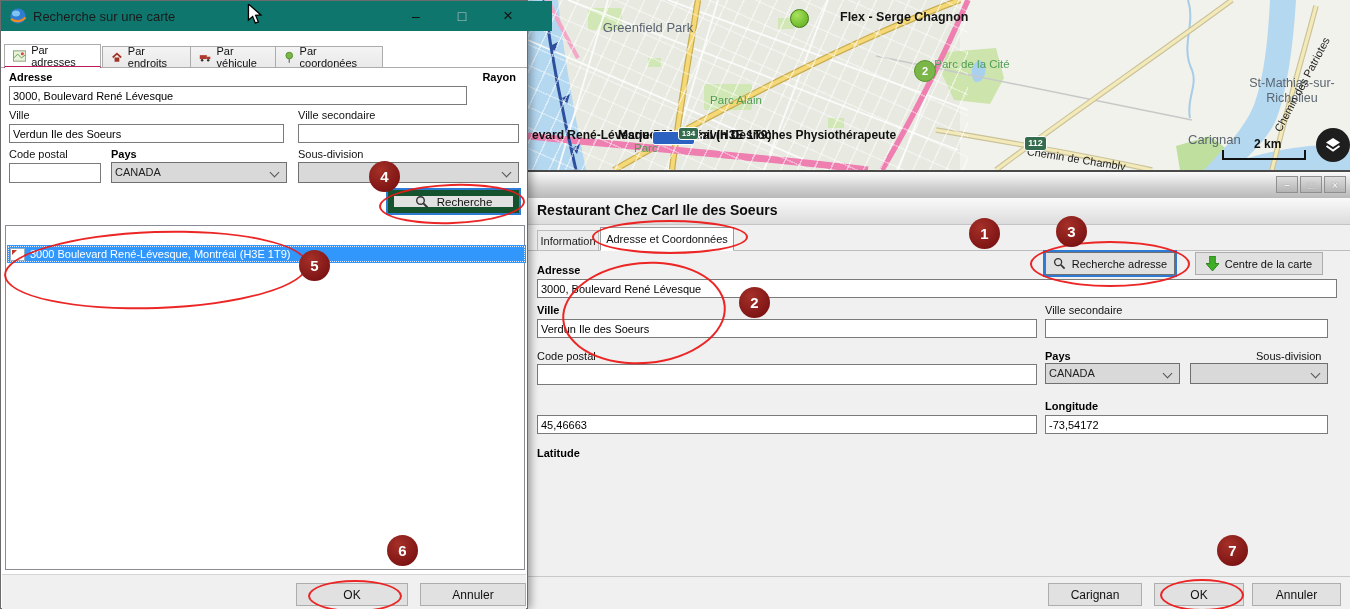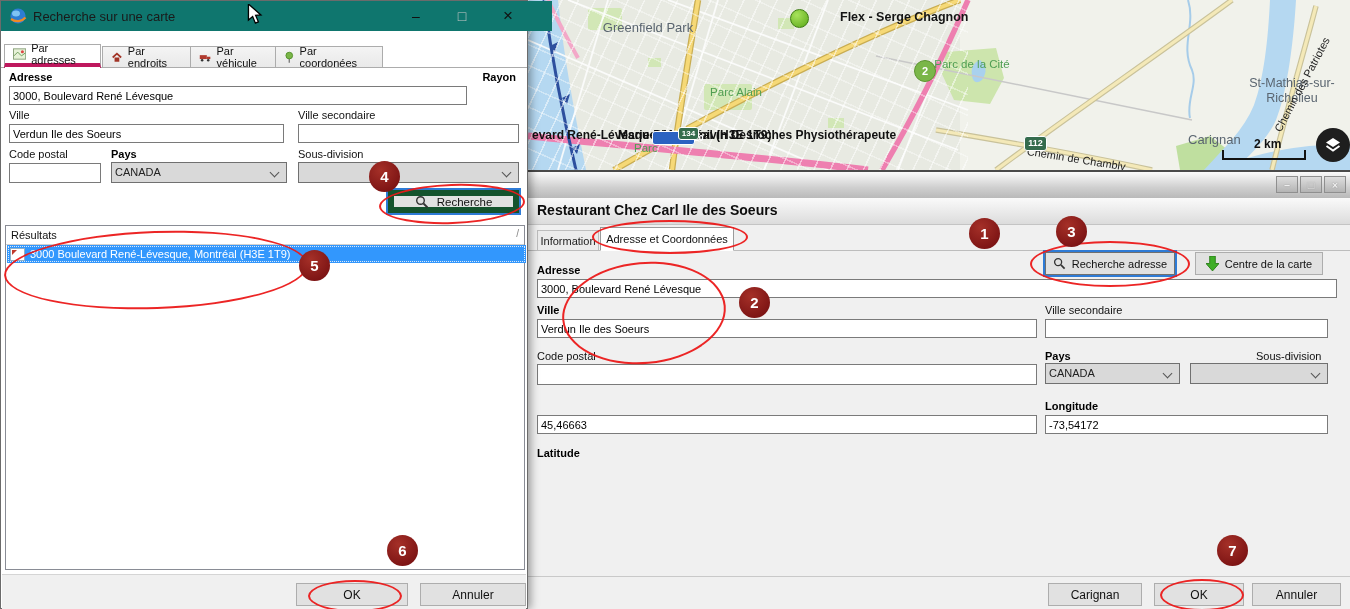--- a/index.html
+++ b/index.html
@@ -11,21 +11,21 @@
   .inp{position:absolute;border:1px solid #7a7a7a;background:#fff;font-family:"Liberation Sans",sans-serif;
        font-size:11px;padding:0 3px;box-sizing:border-box;height:19px;}
   .sel{position:absolute;border:1px solid #707070;background:#d9d9d9;font-size:11px;line-height:19px;
        padding:0 3px;box-sizing:border-box;height:21px;color:#222;}
   .chev{position:absolute;right:8px;top:6px;width:6px;height:6px;border-right:1.4px solid #555;
         border-bottom:1.4px solid #555;transform:rotate(45deg);}
   .btn{position:absolute;background:#e1e1e1;border:1px solid #adadad;font-size:12px;
        display:flex;align-items:center;justify-content:center;box-sizing:border-box;color:#111;}
   .tabL{position:absolute;box-sizing:border-box;display:flex;align-items:center;gap:5px;
         padding:0 8px;font-size:11px;border:1px solid #acacac;background:linear-gradient(#f4f4f4,#e9e9e9);}
-  .tabL.active{background:#fff;border-bottom:5px solid #be185d;z-index:3;}
+  .tabL.active{background:#fff;border-bottom:2px solid #be185d;z-index:3;}
   .badge{position:absolute;width:31px;height:31px;border-radius:50%;z-index:60;
          background:radial-gradient(circle at 38% 30%,#a53028,#7d1414 75%);
          color:#fff;font-size:15px;font-weight:bold;display:flex;align-items:center;justify-content:center;}
   .rell{position:absolute;border:2.2px solid rgba(235,25,25,.95);border-radius:50%;z-index:55;background:transparent;}
   .wbtn{position:absolute;top:0;height:30px;display:flex;align-items:center;justify-content:center;width:42px;font-size:14px;}
   .maplbl{position:absolute;white-space:nowrap;}
   .shield{position:absolute;color:#fff;font-weight:bold;text-align:center;border:1px solid #fff;
           border-radius:3px;box-sizing:border-box;}
   .mdibtn{position:absolute;top:4px;width:22px;height:17px;border:1px solid #8f8f8f;box-sizing:border-box;
           background:linear-gradient(#dedede,#b4b4b4);color:#f2f2f2;text-shadow:0 0 1px #666;
@@ -89,21 +89,21 @@
     <polygon points="34,98 42,94 39,104" fill="#2d4f9e"></polygon>
     <polygon points="44,148 52,144 49,154" fill="#2d4f9e"></polygon>
   </svg>
   <div class="abs grid" style="left:0;top:0;width:440px;height:170px;"></div>
 
   <div class="maplbl" style="left:70px;top:20px;width:100px;white-space:normal;text-align:center;font-size:13px;color:#5a6570;line-height:15px;">Greenfield Park</div>
   <div class="abs" style="left:262px;top:9px;width:17px;height:17px;border-radius:50%;border:1px solid #3e7d12;
               background:radial-gradient(circle at 35% 30%,#a8e35c,#5aa817);"></div>
   <div class="maplbl" style="left:312px;top:10px;font-size:12.5px;font-weight:bold;color:#141414;">Flex - Serge Chagnon</div>
   <div class="maplbl" style="left:405px;top:58px;width:78px;white-space:normal;text-align:center;font-size:11.5px;color:#4f9e53;line-height:13px;">Parc de la Cité</div>
-  <div class="maplbl" style="left:178px;top:86px;width:60px;white-space:normal;text-align:center;font-size:11.5px;color:#4f9e53;line-height:13px;">Parc Alain</div>
+  <div class="maplbl" style="left:178px;top:94px;width:60px;white-space:normal;text-align:center;font-size:11.5px;color:#4f9e53;line-height:13px;">Parc Alain</div>
   <div class="maplbl" style="left:106px;top:142px;font-size:11.5px;color:#4f9e53;">Parc</div>
   <div class="abs" style="left:386px;top:60px;width:20px;height:20px;border-radius:50%;background:#7ab648;border:1px solid #5c9430;
               color:#fff;font-weight:bold;font-size:11px;display:flex;align-items:center;justify-content:center;">2</div>
   <div class="maplbl" style="left:4px;top:128px;font-size:12px;font-weight:bold;color:#111;">evard René-Lévesque, Montréal (H3E 1T9)</div>
   <div class="maplbl" style="left:90px;top:128px;font-size:12px;font-weight:bold;color:#111;">Marie-Pierre Boivin Desroches Physiothérapeute</div>
   <div class="maplbl" style="left:716px;top:76px;width:96px;white-space:normal;text-align:center;font-size:12.5px;color:#5a6570;line-height:15px;">St-Mathias-sur-Richelieu</div>
   <div class="maplbl" style="left:660px;top:132px;font-size:13px;color:#5a6570;">Carignan</div>
   <div class="maplbl" style="left:500px;top:145px;font-size:11px;color:#222;transform:rotate(9deg);transform-origin:0 0;">Chemin de Chambly</div>
   <div class="maplbl" style="left:744px;top:128px;font-size:11px;color:#222;transform:rotate(-62deg);transform-origin:0 0;">Chemin des Patriotes</div>
   <div class="shield" style="left:124px;top:131px;width:17px;height:14px;background:#2b62c1;font-size:8.5px;line-height:12px;padding-left:41px;">10</div>
@@ -269,24 +269,20 @@
 
   <div class="btn" style="left:387px;top:189px;width:131px;height:23px;border:6px solid #14532d;outline:2px solid #2e7bd6;gap:8px;font-size:11.5px;">
     <svg width="14" height="14" viewBox="0 0 14 14">
       <circle cx="5.5" cy="5.5" r="3.8" fill="none" stroke="#333" stroke-width="1.4"></circle>
       <line x1="8.5" y1="8.5" x2="12.5" y2="12.5" stroke="#333" stroke-width="1.8"></line>
       </svg>
     <span>Recherche</span>
   </div>
 
   <div class="abs" style="left:4px;top:224px;width:520px;height:345px;border:1px solid #898c95;background:#fff;box-sizing:border-box;">
-    <div class="abs" style="left:0;top:0;width:518px;height:18px;border-bottom:1px solid #d0d0d0;background:#fff;">
-      <span class="abs lbl" style="left:5px;top:3px;">Résultats</span>
-      <span class="abs" style="right:5px;top:2px;color:#888;font-size:10px;">/</span>
-    </div>
     <div class="abs" style="left:1px;top:19px;width:516px;height:18px;background:#3297fd;display:flex;align-items:center;gap:5px;
                 padding-left:3px;outline:1px dotted #dce9f7;outline-offset:-2px;">
       <span class="abs" style="position:relative;width:13px;height:11px;background:#fff;border:1px solid #8fb0c8;display:inline-block;">
         <span style="position:absolute;left:1px;top:1px;width:0;height:0;border-left:5px solid #c0392b;border-bottom:5px solid transparent;"></span>
       </span>
       <span style="color:#fff;font-size:11px;white-space:nowrap;">3000 Boulevard René-Lévesque, Montréal (H3E 1T9)</span>
     </div>
   </div>
 
   <div class="abs" style="left:1px;top:573px;width:524px;height:34px;background:#f0f0f0;border-top:1px solid #d5d5d5;">

